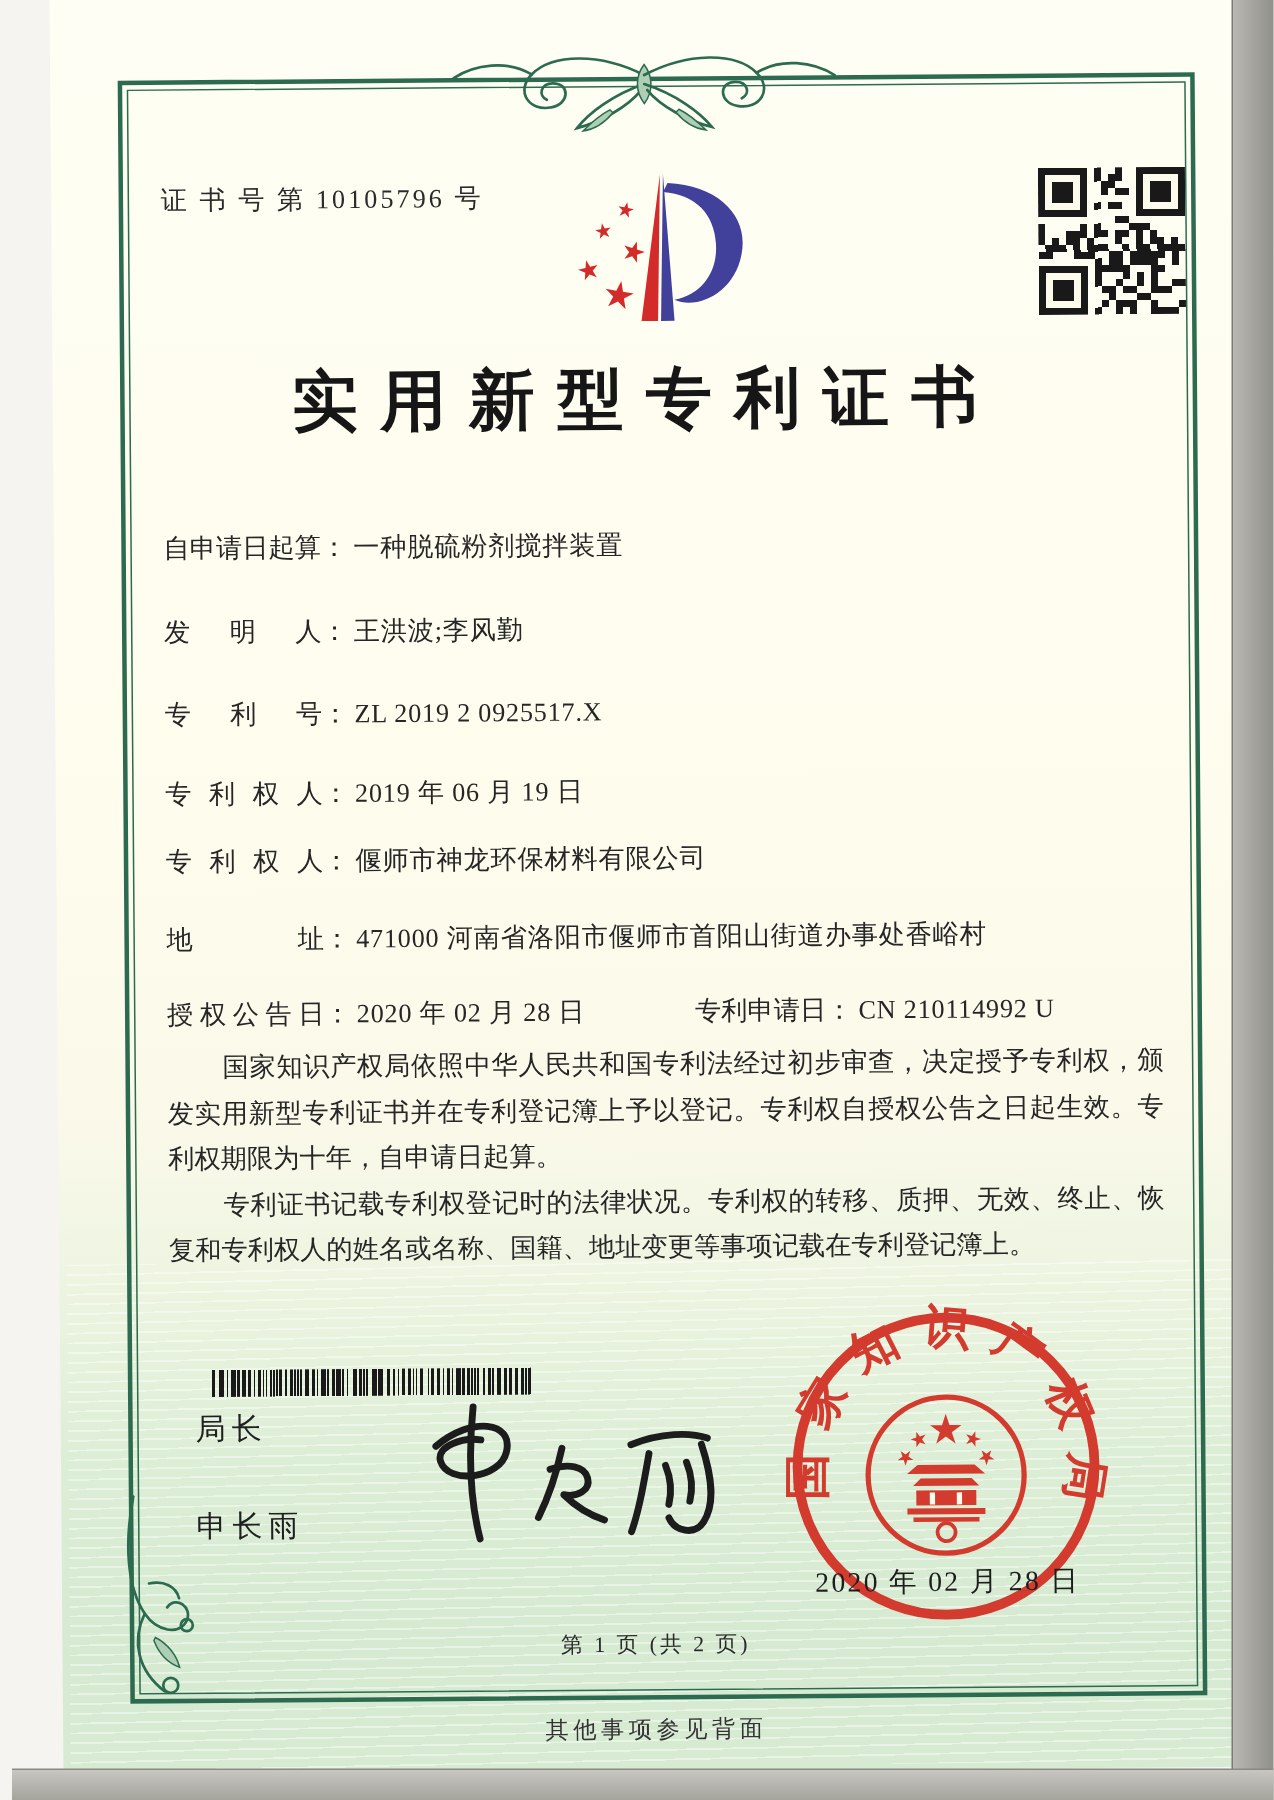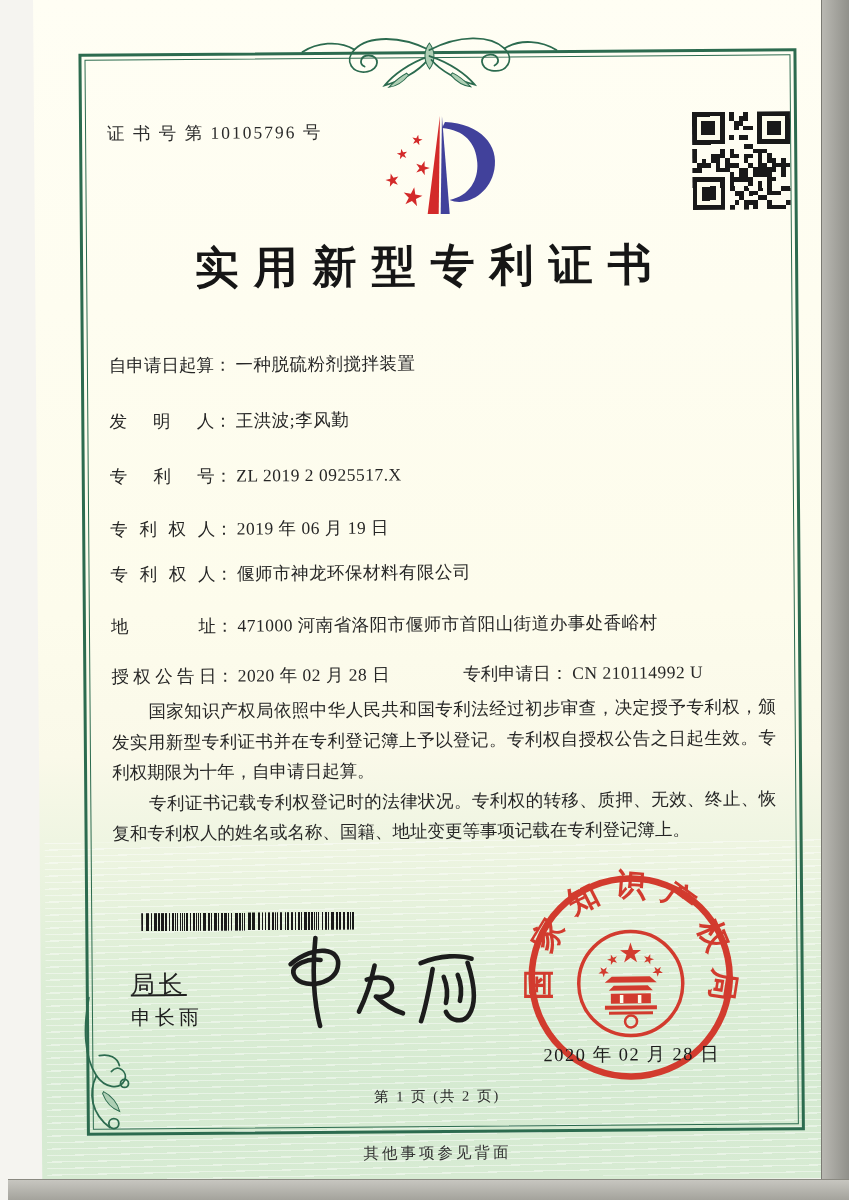--- a/index.html
+++ b/index.html
@@ -36,21 +36,21 @@
     font-size:44px;font-weight:600;letter-spacing:15px;color:#161616;}
   .frow{position:absolute;left:73px;font-size:17.5px;white-space:nowrap;color:#262626;}
   .lbl{display:inline-block;width:105px;text-align:justify;text-align-last:justify;vertical-align:bottom;}
   .colon{display:inline-block;margin-right:4px;}
   .val{letter-spacing:.5px;}
   .grant{position:absolute;left:352px;top:0;}
   .paras{position:absolute;left:73px;top:699px;width:664px;font-size:17.5px;line-height:30.5px;
     text-align:justify;color:#262626;}
   .paras p{margin:0;text-indent:2.1em;}
   .barcode{position:absolute;left:101px;top:916px;width:220px;height:18px;z-index:2;}
-  .director-title{position:absolute;left:90px;top:971px;font-size:24px;letter-spacing:4px;color:#202020;z-index:3;text-decoration:underline;}
+  .director-title{position:absolute;left:90px;top:942px;font-size:20px;letter-spacing:4px;color:#202020;z-index:3;}
   .director-name{position:absolute;left:90px;top:1007px;font-size:20px;letter-spacing:4px;color:#202020;z-index:3;font-family:Liberation Serif, serif;}
   .signature{position:absolute;left:222px;top:930px;width:235px;height:112px;z-index:3;}
   .seal{position:absolute;left:478px;top:872px;width:225px;height:225px;z-index:3;}
   .seal-date{position:absolute;left:478px;top:1048px;width:225px;text-align:center;
     font-size:18.5px;letter-spacing:1.5px;color:#1d1d1d;z-index:4;}
   .page-num{position:absolute;left:0;top:1092px;width:100%;text-align:center;
     font-size:14.5px;letter-spacing:2px;color:#2a2a2a;}
   .back-note{position:absolute;left:0;top:1148px;width:100%;text-align:center;
     font-size:15.5px;letter-spacing:3px;color:#333;}
   .ornament-top{position:absolute;left:263px;top:34px;width:266px;height:64px;z-index:4;}

